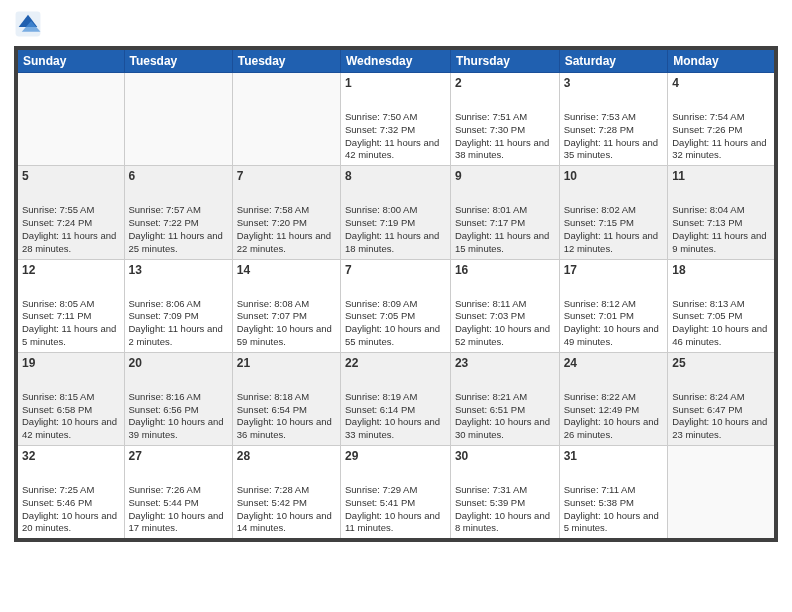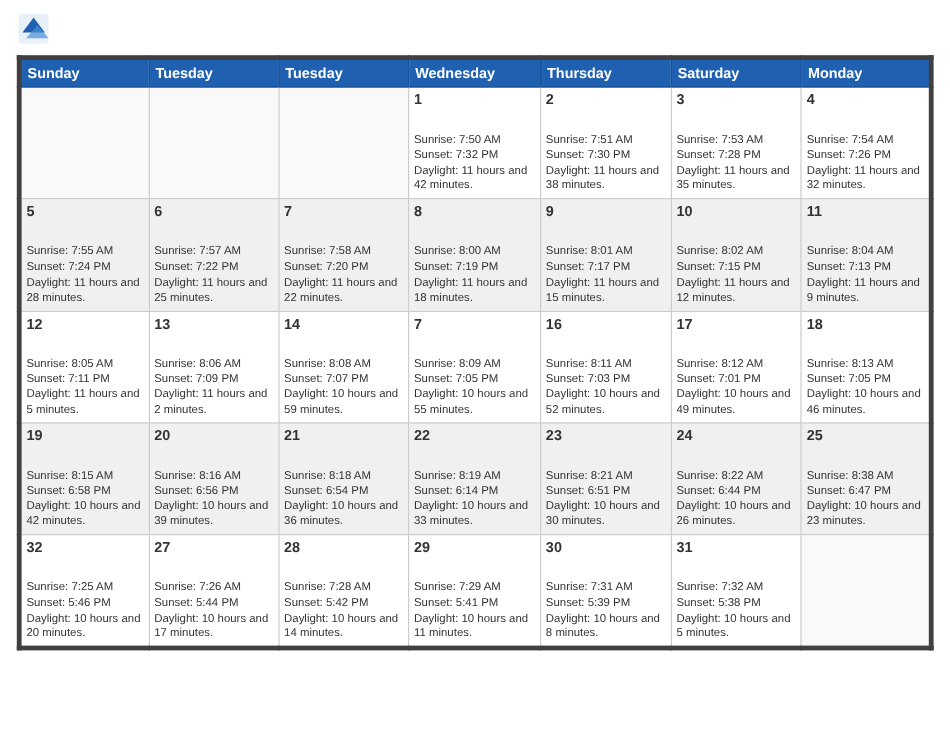--- a/index.html
+++ b/index.html
@@ -298,27 +298,27 @@
           <td>
             <div class="day-num">23</div>
             <div class="day-info">Sunrise: 8:21 AM
 Sunset: 6:51 PM
 Daylight: 10 hours
 and 30 minutes.</div>
           </td>
           <td>
             <div class="day-num">24</div>
             <div class="day-info">Sunrise: 8:22 AM
-Sunset: 6:44 PM
+Sunset: 12:49 PM
 Daylight: 10 hours
 and 26 minutes.</div>
           </td>
           <td>
             <div class="day-num">25</div>
-            <div class="day-info">Sunrise: 8:38 AM
+            <div class="day-info">Sunrise: 8:24 AM
 Sunset: 6:47 PM
 Daylight: 10 hours
 and 23 minutes.</div>
           </td>
         </tr>
         <tr>
           <td>
             <div class="day-num">32</div>
             <div class="day-info">Sunrise: 7:25 AM
 Sunset: 5:46 PM
@@ -348,21 +348,21 @@
           </td>
           <td>
             <div class="day-num">30</div>
             <div class="day-info">Sunrise: 7:31 AM
 Sunset: 5:39 PM
 Daylight: 10 hours
 and 8 minutes.</div>
           </td>
           <td>
             <div class="day-num">31</div>
-            <div class="day-info">Sunrise: 7:32 AM
+            <div class="day-info">Sunrise: 7:11 AM
 Sunset: 5:38 PM
 Daylight: 10 hours
 and 5 minutes.</div>
           </td>
           <td class="empty"></td>
         </tr>
       </tbody>
   </table>
 </div>
 

